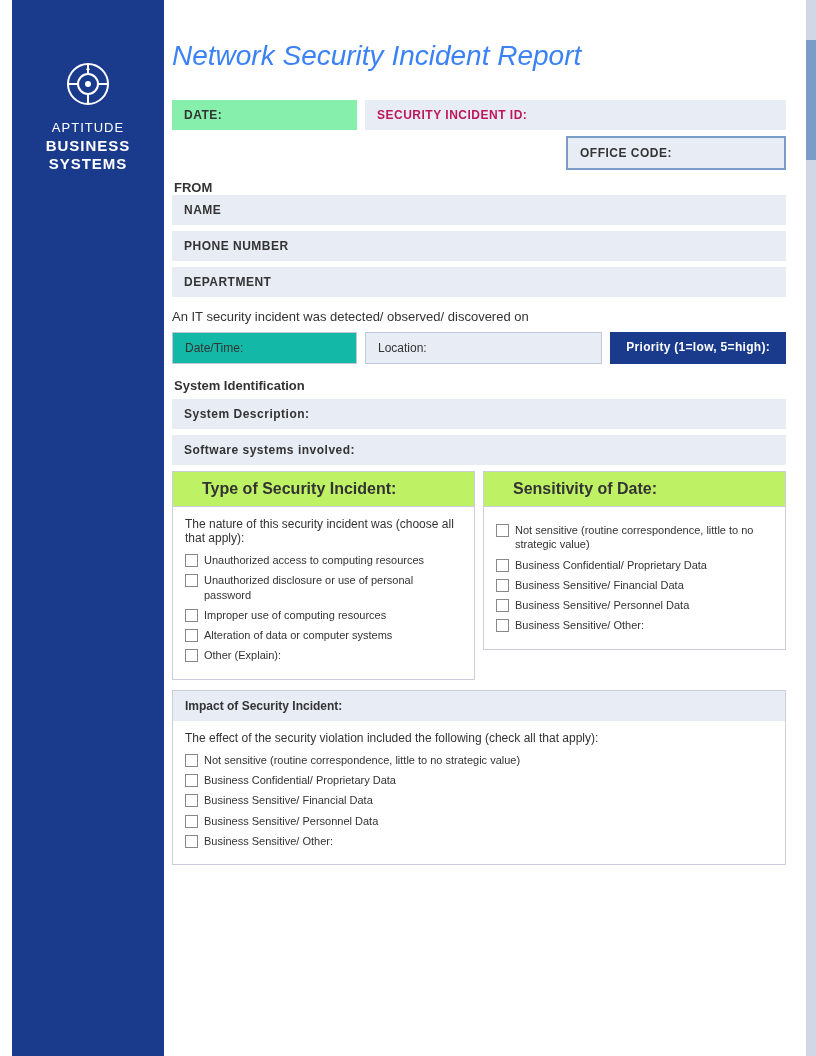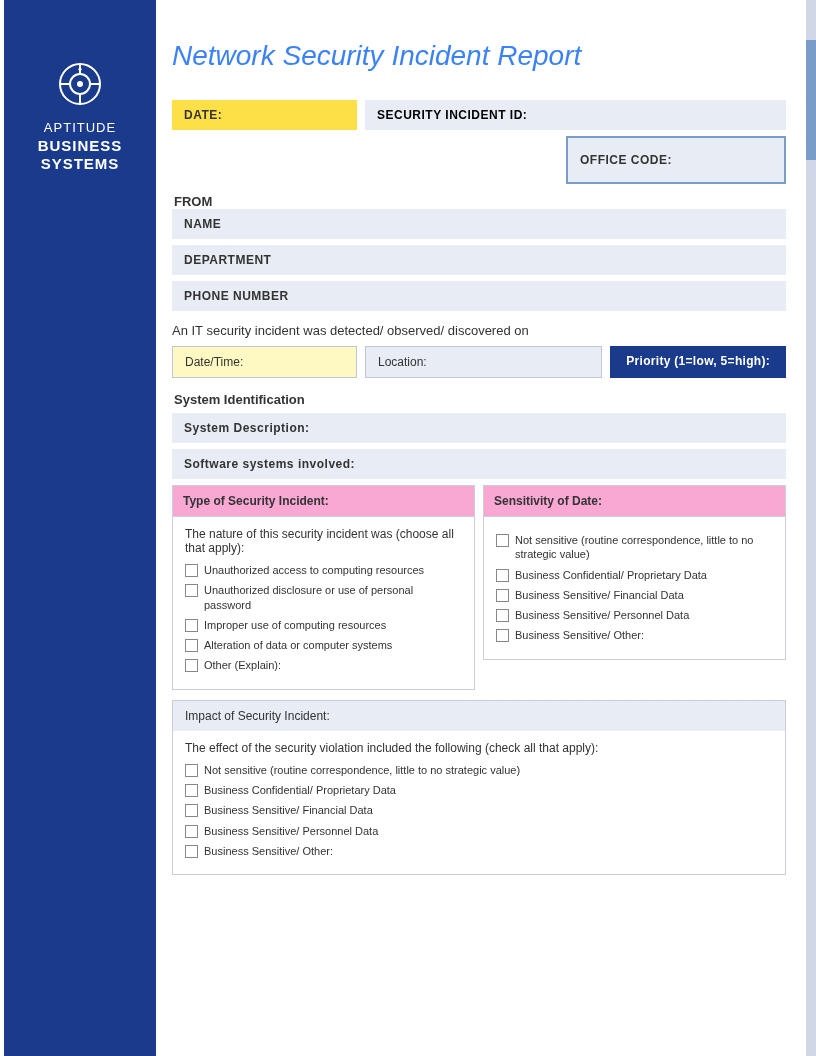--- a/index.html
+++ b/index.html
@@ -8,21 +8,21 @@
       background: #fff;
       width: 816px;
       min-height: 1056px;
       position: relative;
     }
 
     
     .sidebar {
       position: absolute;
       top: 0;
-      left: 4px;
+      left: 12px;
       width: 152px;
       height: 1056px;
       background-color: #1a3a8c;
       display: flex;
       flex-direction: column;
       align-items: center;
       justify-content: flex-start;
       padding-top: 60px;
     }
     .sidebar-icon {
@@ -74,47 +74,47 @@
 
     
     .top-row {
       display: flex;
       width: 100%;
       margin-bottom: 6px;
       gap: 8px;
     }
     .date-box {
       width: 185px;
-      background: #fde047;
+      background: #86efac;
       padding: 8px 12px;
       font-size: 12px;
       font-weight: bold;
       color: #333;
       letter-spacing: 0.5px;
     }
     .incident-id-box {
       flex: 1;
       background: #e8ecf5;
       padding: 8px 12px;
       font-size: 12px;
       font-weight: bold;
-      color: #000000;
+      color: #be185d;
       letter-spacing: 0.5px;
     }
 
     
     .office-code-row {
       display: flex;
       justify-content: flex-end;
       margin-bottom: 10px;
     }
     .office-code-box {
       background: #e8ecf5;
       border: 2px solid #7a9cc8;
-      padding: 15px 12px;
+      padding: 8px 12px;
       font-size: 12px;
       font-weight: bold;
       color: #333;
       letter-spacing: 0.5px;
       width: 220px;
     }
 
     
     .from-label {
       font-size: 13px;
@@ -132,21 +132,21 @@
 
     
     .incident-row {
       display: flex;
       gap: 8px;
       margin-bottom: 14px;
       width: 100%;
     }
     .datetime-box {
       width: 185px;
-      background: #fef9c3;
+      background: #14b8a6;
       border: 1px solid #c0c8d8;
       padding: 8px 12px;
       font-size: 12px;
       color: #333;
     }
     .location-box {
       flex: 1;
       background: #e8ecf5;
       border: 1px solid #c0c8d8;
       padding: 8px 12px;
@@ -185,23 +185,23 @@
       flex: 1;
     }
 
     
     .checkbox-section {
       background: #fff;
       border: 1px solid #ccd;
       padding: 0;
     }
     .checkbox-header {
-      background: #f9a8d4;
-      padding: 8px 10px;
-      font-size: 12px;
+      background: #bef264;
+      padding: 8px 29px;
+      font-size: 16px;
       font-weight: bold;
       color: #333;
       border-bottom: 1px solid #ccd;
     }
     .checkbox-body {
       padding: 10px 12px;
     }
     .checkbox-subtitle {
       font-size: 12px;
       color: #333;
@@ -231,21 +231,21 @@
     
     .impact-section {
       background: #fff;
       border: 1px solid #ccd;
       margin-top: 8px;
     }
     .impact-header {
       background: #e8ecf5;
       padding: 8px 12px;
       font-size: 12px;
-      font-weight: normal;
+      font-weight: bold;
       color: #333;
     }
     .impact-body {
       padding: 10px 12px;
     }
     .impact-subtitle {
       font-size: 12px;
       color: #333;
       margin-bottom: 8px;
     }
@@ -295,23 +295,23 @@
   </div>
 
   <div class="office-code-row">
     <div class="office-code-box">OFFICE CODE:</div>
   </div>
 
   <div class="from-label">FROM</div>
 
   <div class="field-box-full">NAME</div>
 
+  <div class="field-box-full">PHONE NUMBER</div>
+
   <div class="field-box-full">DEPARTMENT</div>
-
-  <div class="field-box-full">PHONE NUMBER</div>
 
   <div class="it-text">An IT security incident was detected/ observed/ discovered on</div>
 
   <div class="incident-row">
     <div class="datetime-box">Date/Time:</div>
     <div class="location-box">Location:</div>
     <div class="priority-box">Priority (1=low, 5=high):</div>
   </div>
 
   <div class="section-header">System Identification</div>

